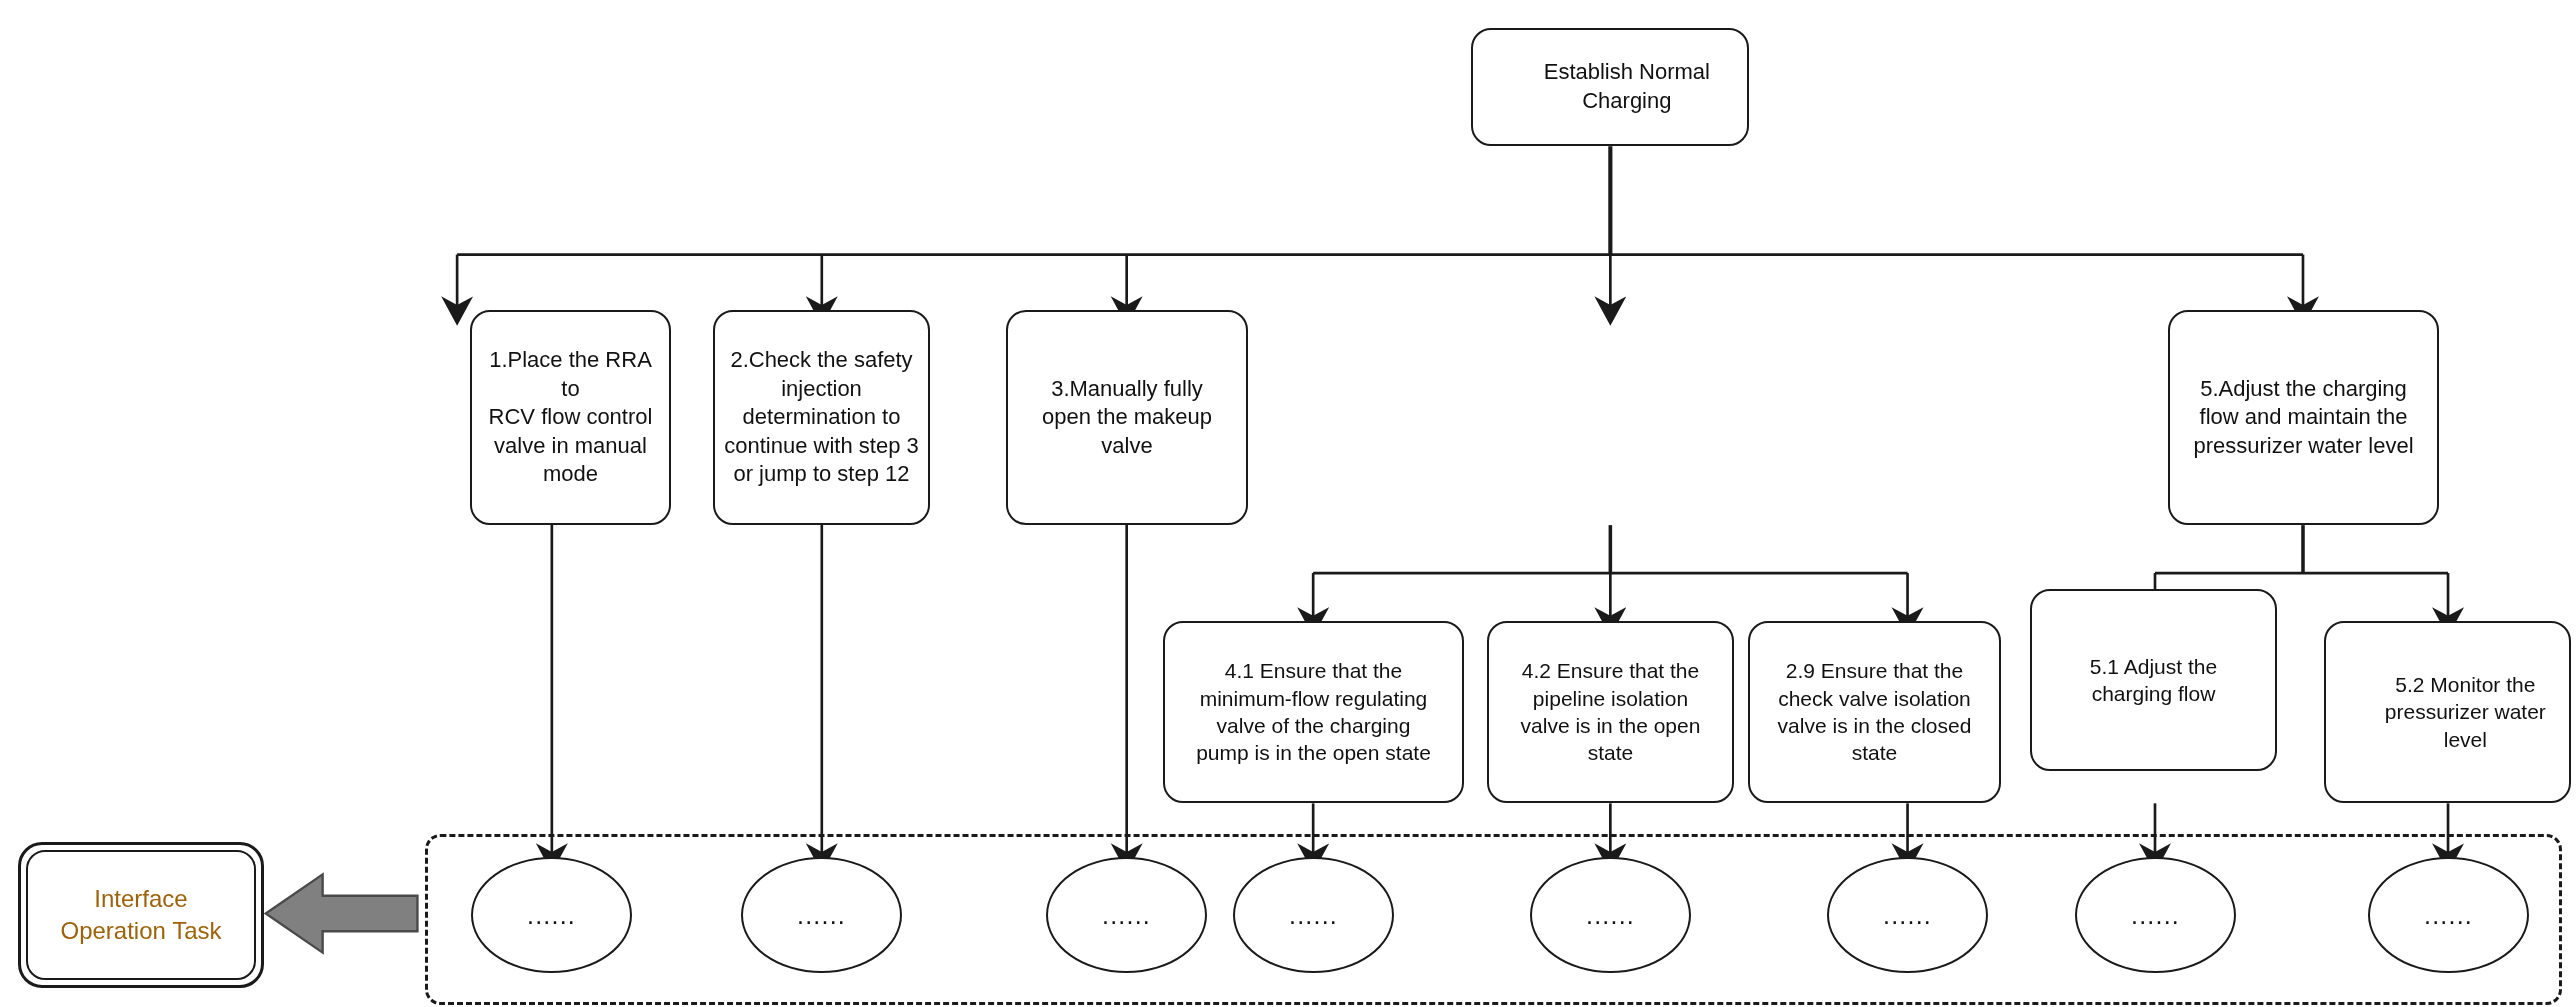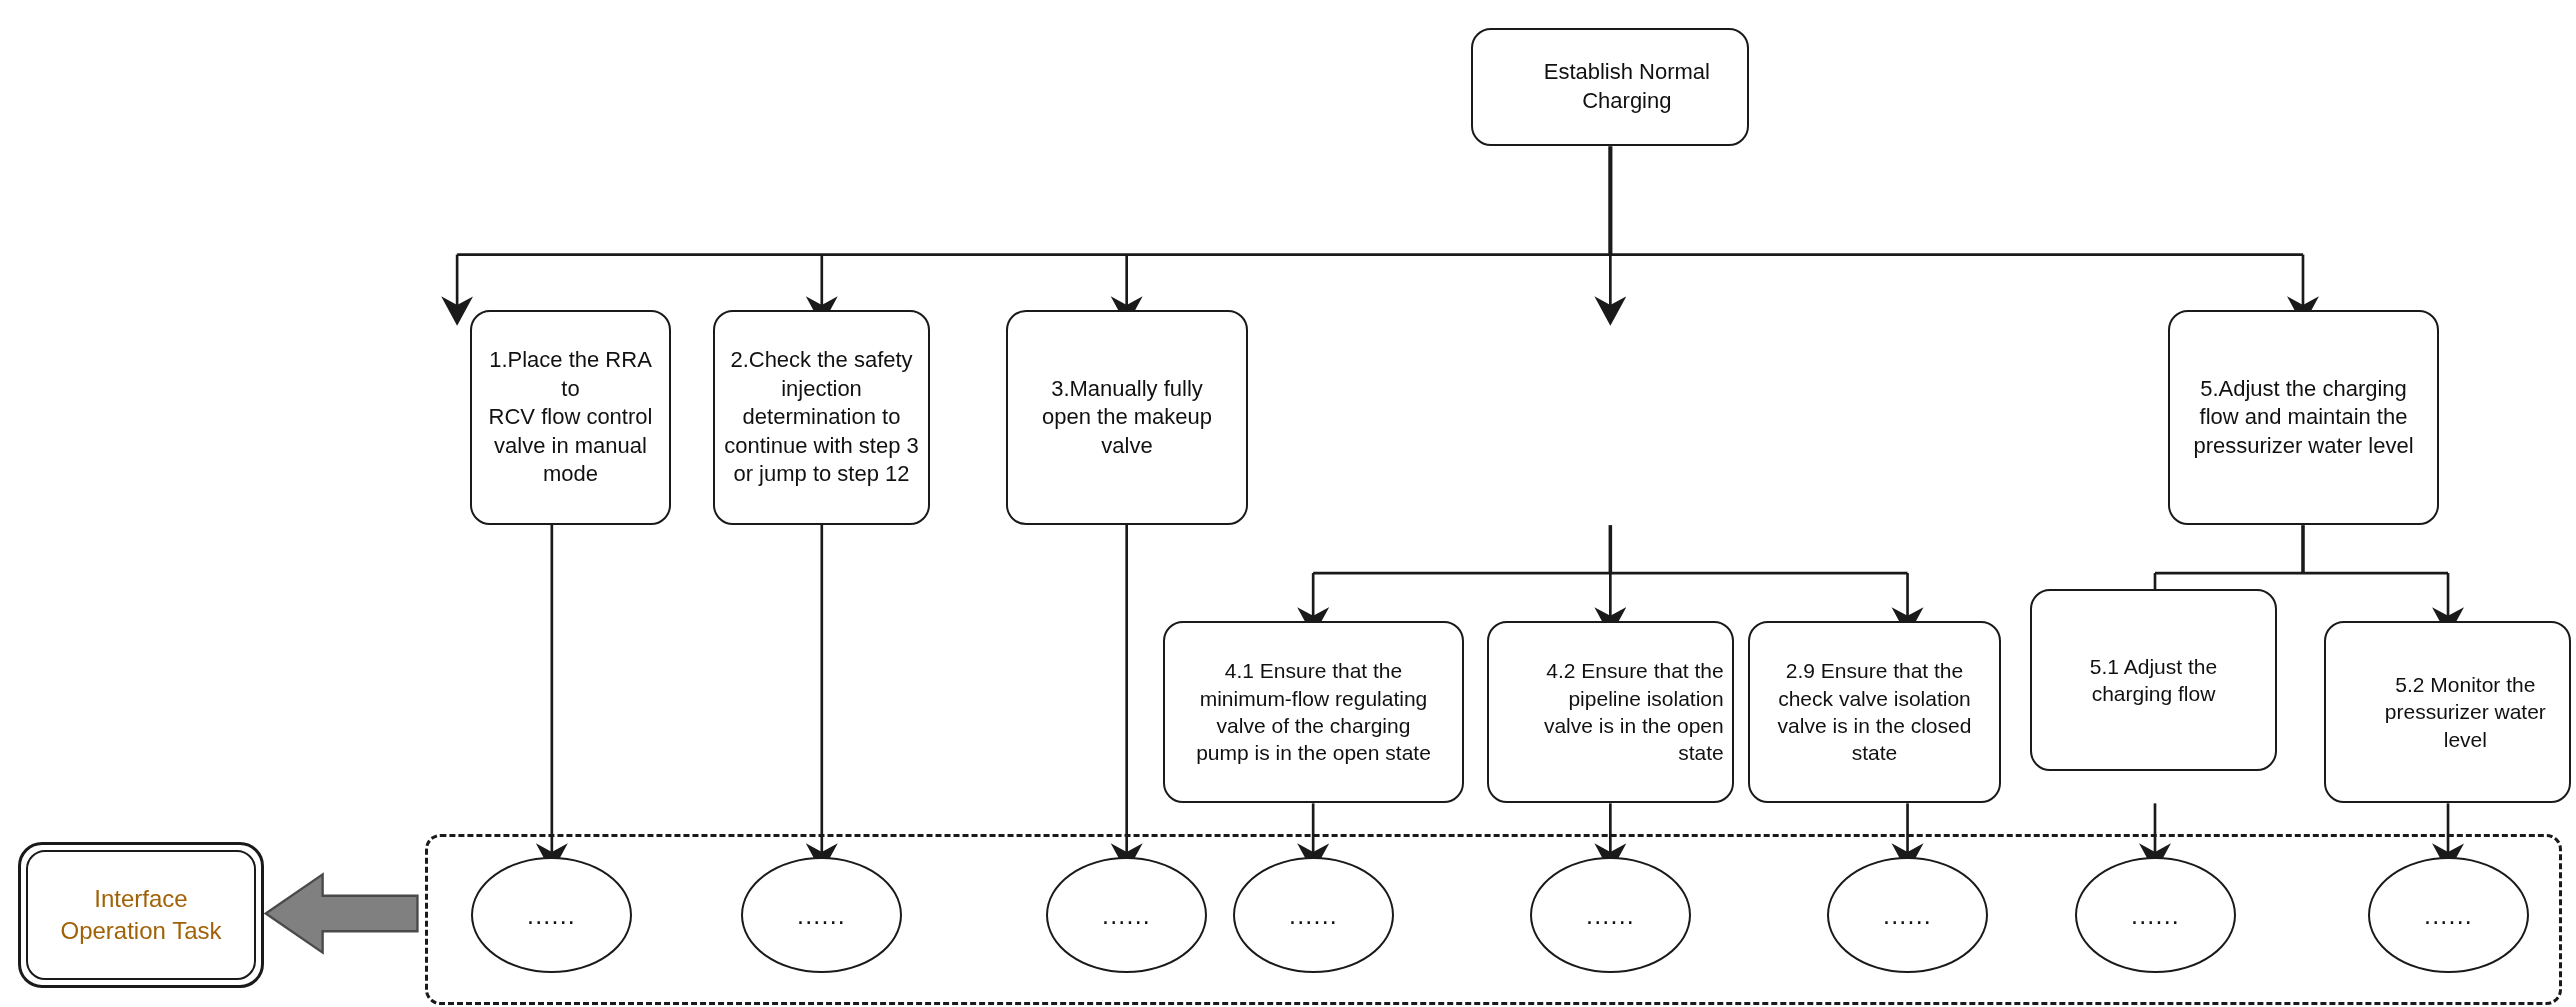--- a/index.html
+++ b/index.html
@@ -156,21 +156,21 @@
 pressurizer water level</span>
   </div>
 
   <div class="node n-l3" style="left:1163px;top:621px;width:301px;height:182px;align-items:center;">
     <span class="txt">4.1 Ensure that the
 minimum-flow regulating
 valve of the  charging
 pump is in the open state</span>
   </div>
 
-  <div class="node n-l3" style="left:1487px;top:621px;width:247px;height:182px;text-align:right;">
+  <div class="node n-l3" style="left:1487px;top:621px;width:247px;height:182px;">
     <span class="txt">4.2 Ensure that the
 pipeline isolation
 valve is in the open
 state</span>
   </div>
 
   <div class="node n-l3" style="left:1748px;top:621px;width:253px;height:182px;">
     <span class="txt">2.9 Ensure that the
 check valve isolation
 valve is in the closed

